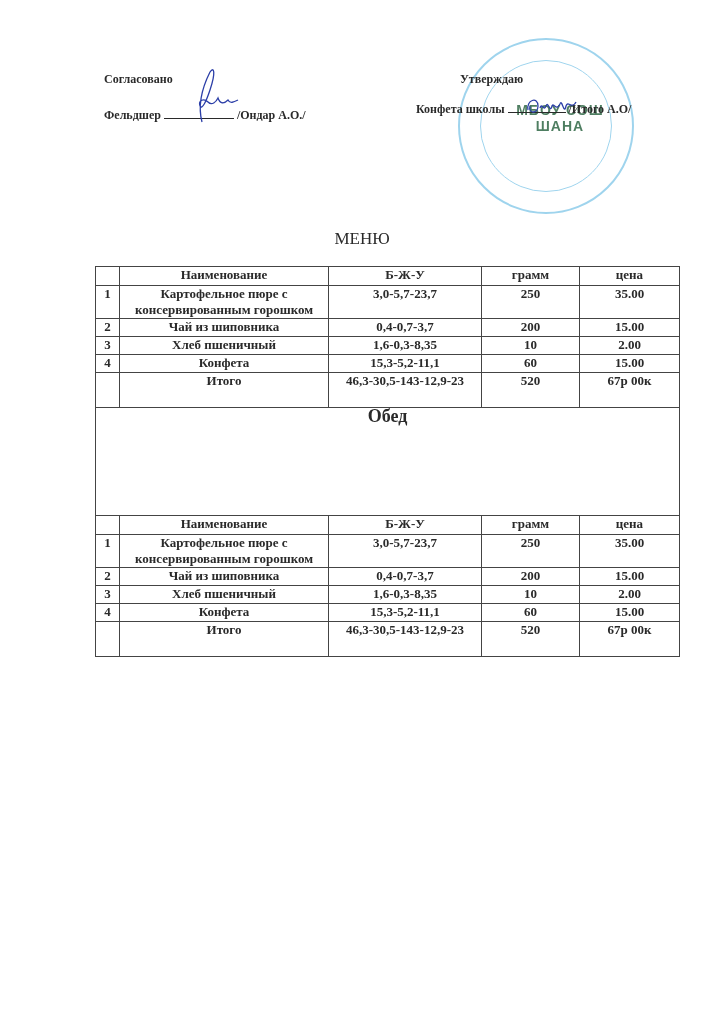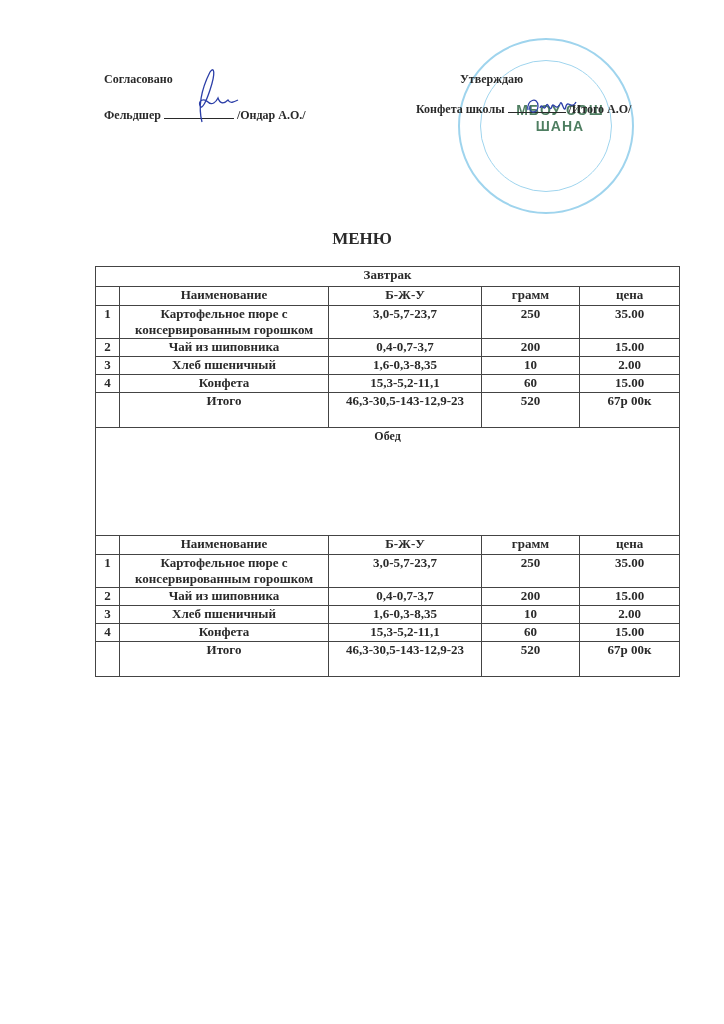--- a/index.html
+++ b/index.html
@@ -18,34 +18,34 @@
     .stamp::before {
       content: ""; position: absolute; left: 20px; top: 20px; right: 20px; bottom: 20px;
       border-radius: 50%; border: 1.5px solid #7fc6e8;
     }
     .stamp-text {
       position: absolute; left: 40px; top: 62px; width: 92px; text-align: center;
       color: #14532d; font-family: "Liberation Sans", sans-serif; font-weight: bold;
       font-size: 14px; line-height: 16px; letter-spacing: 1px; margin-left: 14px;
     }
     .scribble { position: absolute; }
-    .title { left: 0; width: 724px; top: 229px; text-align: center; font-size: 17px; font-weight: bold; }
+    .title { left: 0; width: 724px; top: 229px; text-align: center; font-size: 17px; font-weight: normal; }
     table.menu {
       position: absolute; left: 95px; top: 266px; width: 584px;
       border-collapse: collapse; table-layout: fixed;
       font-size: 13px; font-weight: bold;
     }
     table.menu td {
       border: 1px solid #444; padding: 0 3px; vertical-align: top; text-align: center;
       line-height: 16px;
     }
     td.num { text-align: left; padding-left: 6px; }
     td.day { font-size: 16px; height: 41px; vertical-align: top; padding-top: 6px; }
     td.meal { font-size: 13px; height: 19px; }
-    td.lunch-gap { height: 107px; vertical-align: bottom; padding-bottom: 20px; font-size: 12px; }
+    td.lunch-gap { height: 107px; vertical-align: bottom; padding-bottom: 20px; font-size: 18px; }
     tr.colhdr td { height: 18px; }
     tr.item td { height: 17px; }
     tr.total td { height: 34px; }
   </style>
 </head>
 <body>
 
 <div class="abs hdr" style="left:104px; top:72px;">Согласовано</div>
 <div class="abs hdr" style="left:104px; top:107px;">
   <span>Фельдшер</span>
@@ -74,23 +74,20 @@
 
 <table class="menu">
   <colgroup>
     <col style="width:24px">
     <col style="width:209px">
     <col style="width:153px">
     <col style="width:98px">
     <col style="width:100px">
   </colgroup>
   <tbody id="menu-body">
-      <tr>
-        <td class="meal" colspan="5">Завтрак</td>
-      </tr>
       <tr class="colhdr">
         <td></td>
         <td>Наименование</td>
         <td>Б-Ж-У</td>
         <td>грамм</td>
         <td>цена</td>
       </tr>
       <tr class="item">
         <td class="num">1</td>
         <td>Картофельное пюре с консервированным горошком</td>

